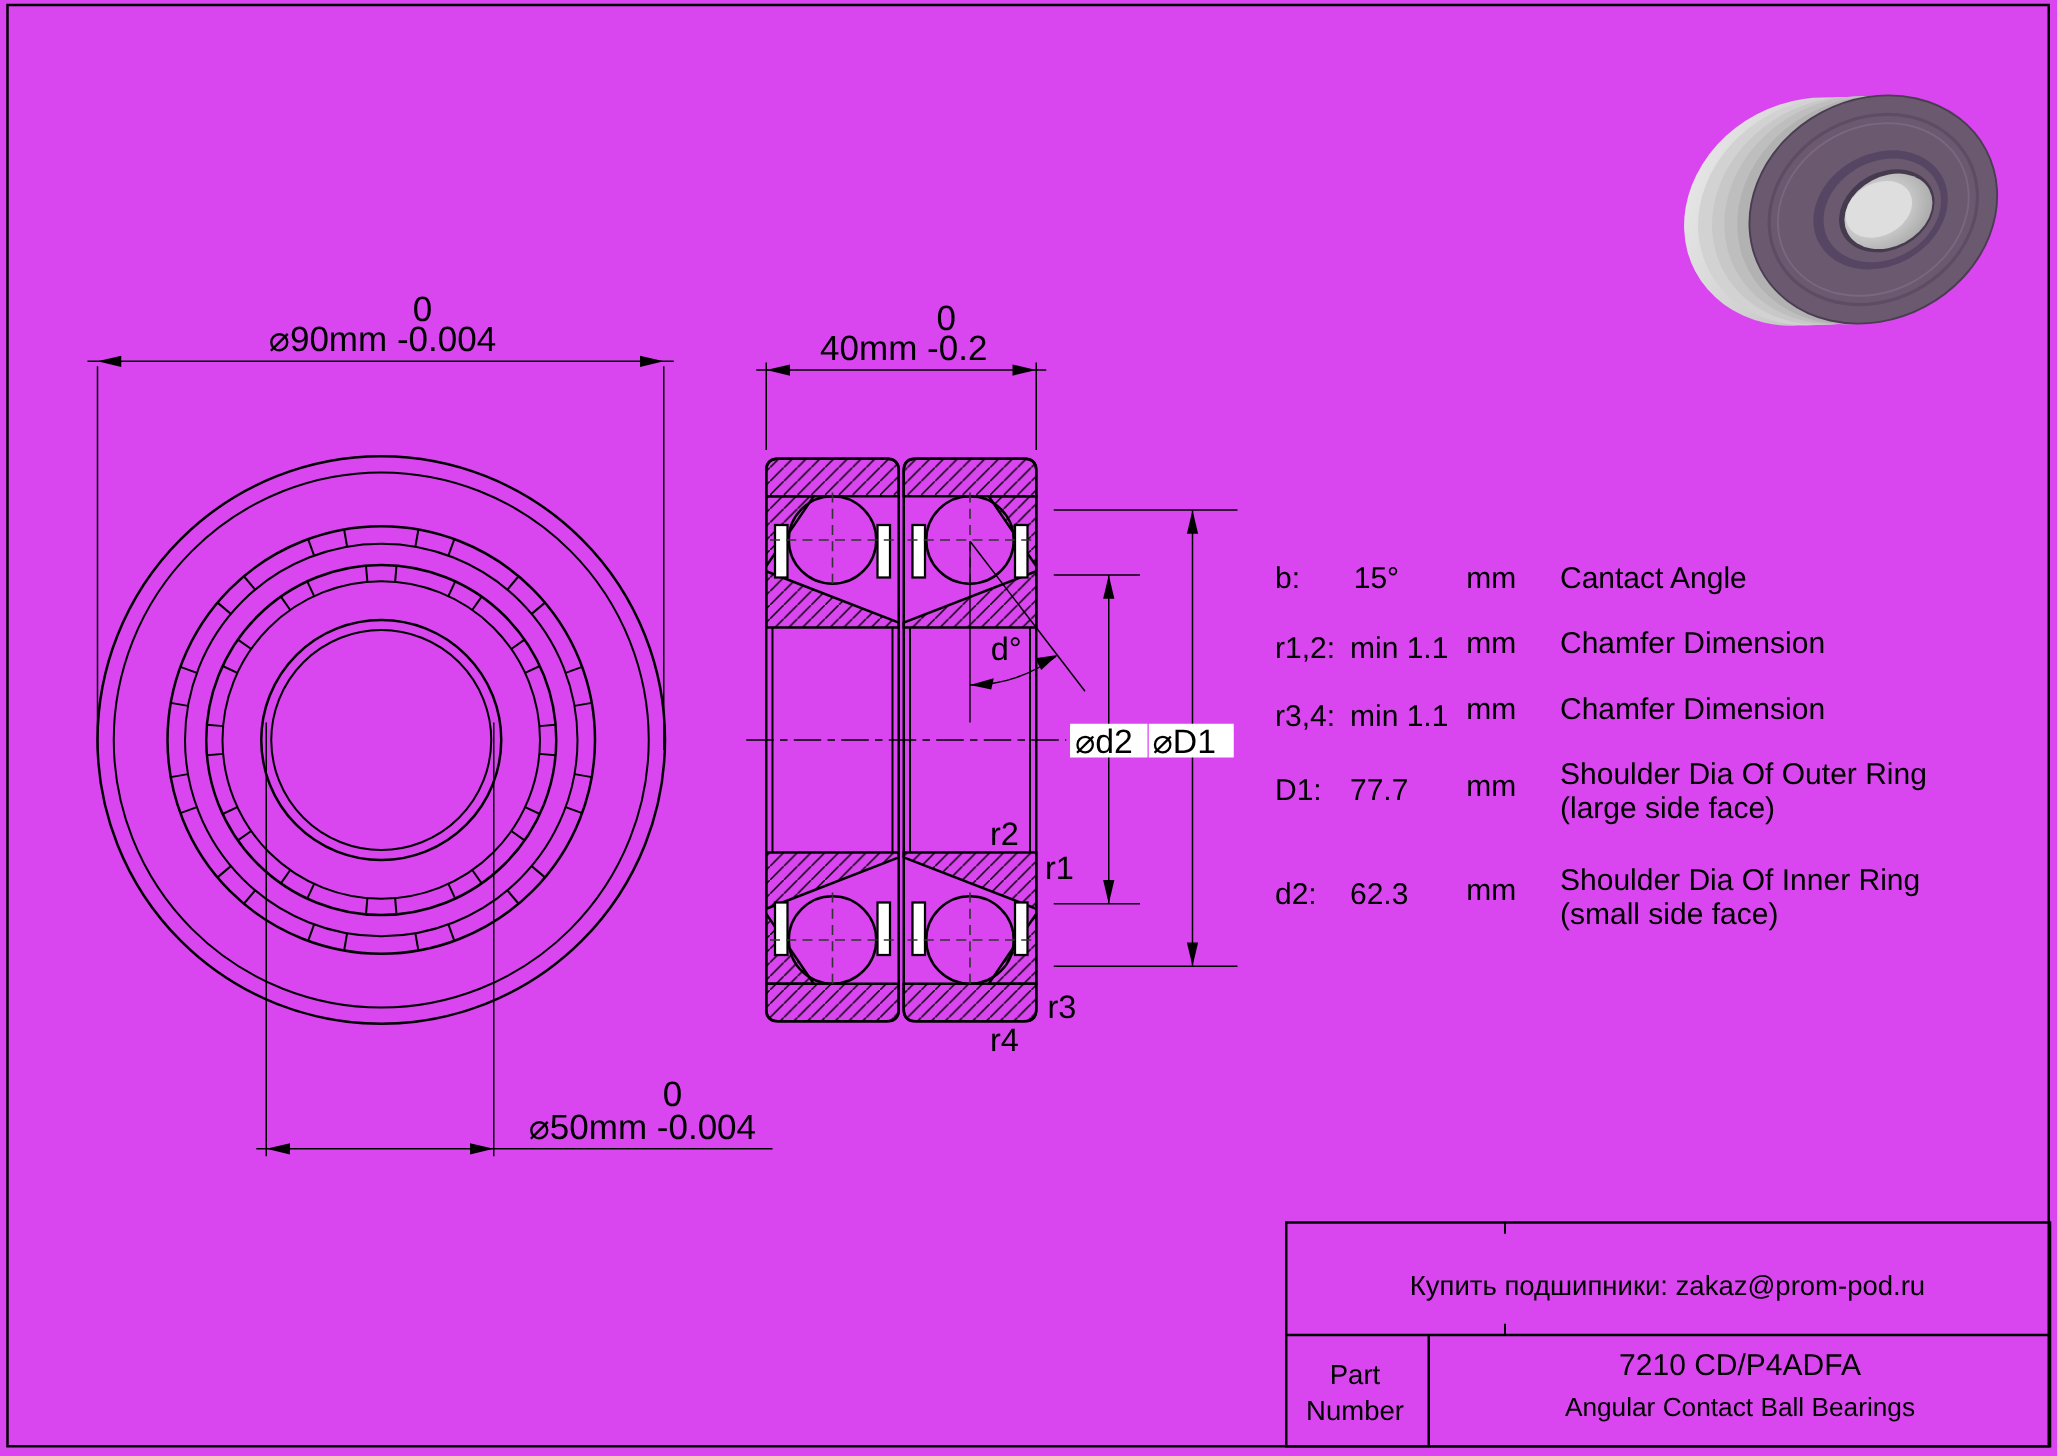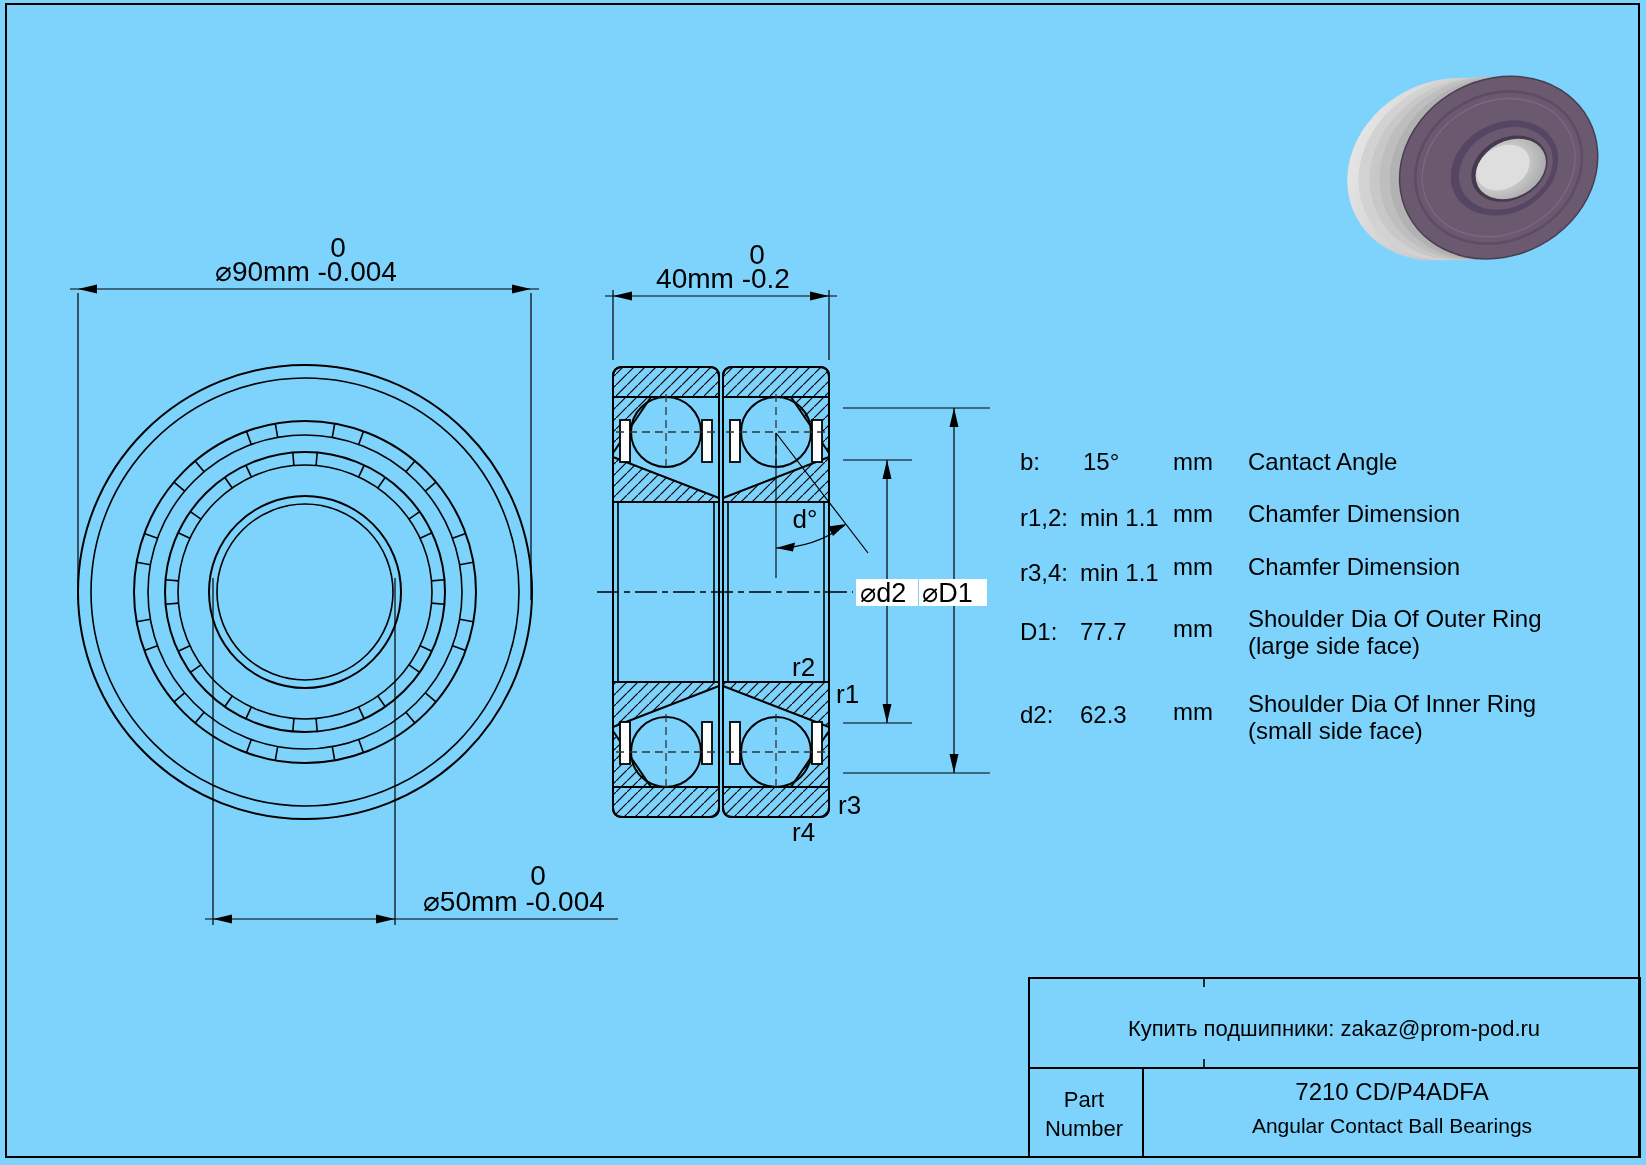--- a/index.html
+++ b/index.html
@@ -1,16 +1,16 @@
 <!DOCTYPE html>
 <html><head>
 <meta charset="utf-8">
 <style>
   html,body{margin:0;padding:0;background:#ffffff;}
-  .page{position:relative;width:1646px;height:1165px;background:#7dd3fc;overflow:hidden;}
+  .page{position:relative;width:1646px;height:1165px;background:#d946ef;overflow:hidden;}
   svg{display:block;}
   .t{font-family:"Liberation Sans","DejaVu Sans",sans-serif;fill:#000000;}
   .dim{font-size:28px;}
   .lbl{font-size:26px;}
   .big{font-size:27px;}
   .spec{font-size:24px;}
   .tb1{font-size:22px;}
   .tb2{font-size:24px;}
   .tb3{font-size:21px;}
   .ln{stroke:#000;stroke-width:2;fill:none;}

